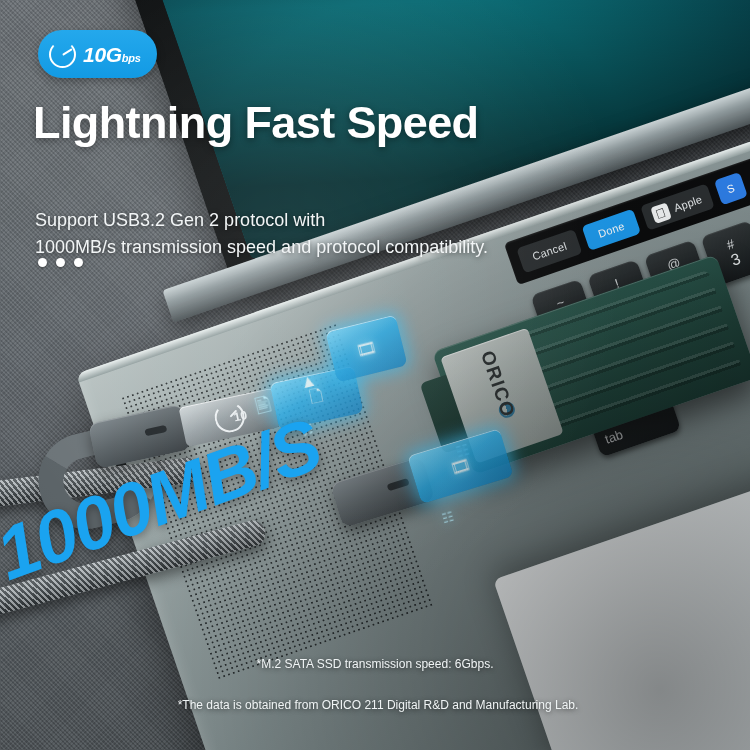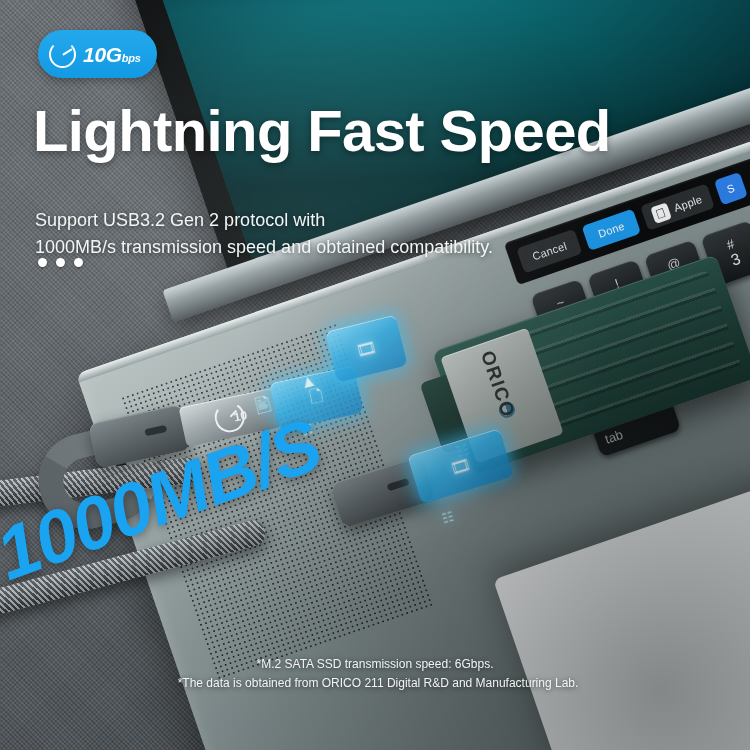--- a/index.html
+++ b/index.html
@@ -265,21 +265,21 @@
   }
   .badge-speedo::after{
     content:"";position:absolute;left:11px;top:8px;width:11px;height:2.4px;
     background:#fff;transform:rotate(-32deg);border-radius:2px;
   }
   .badge-text{color:#fff;font-weight:700;font-size:21px;font-style:italic;line-height:1;letter-spacing:-.3px;}
   .badge-text .bps{font-size:11px;font-weight:700;}
 
   .headline{
     position:absolute;left:33px;top:97px;
-    color:#ffffff;font-size:58px;font-weight:700;letter-spacing:-.6px;
+    color:#ffffff;font-size:45px;font-weight:700;letter-spacing:-.6px;
     text-shadow:0 2px 7px rgba(0,0,0,.42);
     white-space:nowrap;
   }
   .subtitle{
     position:absolute;left:35px;top:178px;
     color:#f2f5f6;font-size:18px;line-height:1.52;font-weight:400;
     text-shadow:0 1px 5px rgba(0,0,0,.55);
     max-width:600px;
     margin-top:29px;
   }
@@ -296,21 +296,21 @@
     text-shadow:0 3px 10px rgba(0,0,0,.35);
     white-space:nowrap;
   }
 
   .footnotes{
     position:absolute;left:0;right:0;top:655px;
     text-align:center;color:#f0f4f5;
     font-size:12px;line-height:1.62;
     text-shadow:0 1px 5px rgba(0,0,0,.62);
   }
-  .fn-2{padding-left:6px;}
+  .fn-2{padding-left:6px;margin-top:22px;}
 </style>
 </head>
 <body>
 
 <div id="stage">
 
   <div class="fabric"></div>
 
   <div class="laptop-screen">
     <div class="laptop-wallpaper"></div>
@@ -409,21 +409,21 @@
 
   <div class="badge">
     <span class="badge-speedo"></span>
     <span class="badge-text"><span>10G</span><span class="bps">bps</span></span>
   </div>
 
   <div class="headline">Lightning Fast Speed</div>
 
   <div class="subtitle">
     <div>Support USB3.2 Gen 2 protocol with</div>
-    <div>1000MB/s transmission speed and obtained compatibility.</div>
+    <div>1000MB/s transmission speed and protocol compatibility.</div>
   </div>
 
   <div class="dots">
     <span class="dot"></span>
     <span class="dot"></span>
     <span class="dot"></span>
   </div>
 
   <div class="bigspeed">1000MB/S</div>
 

